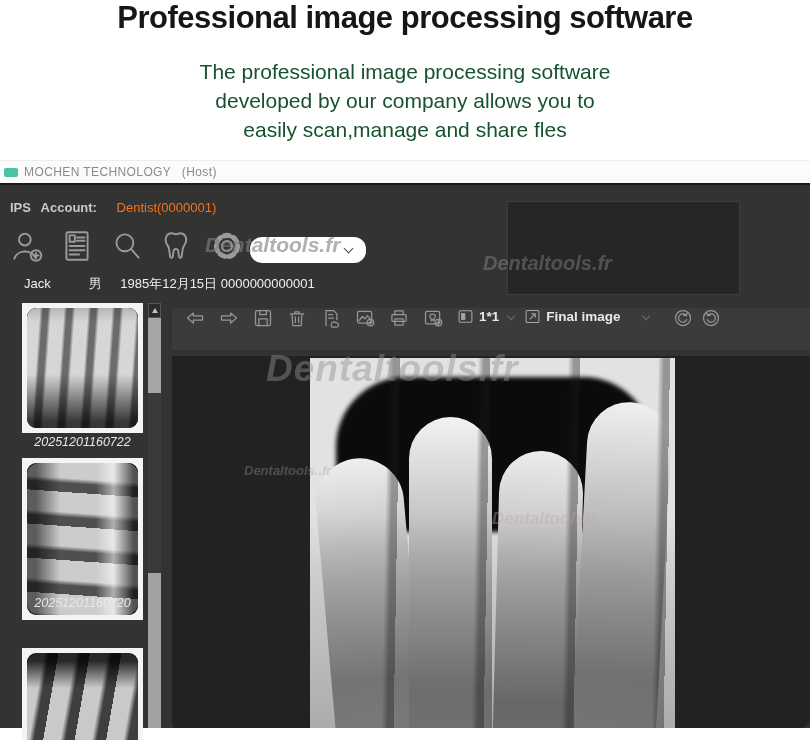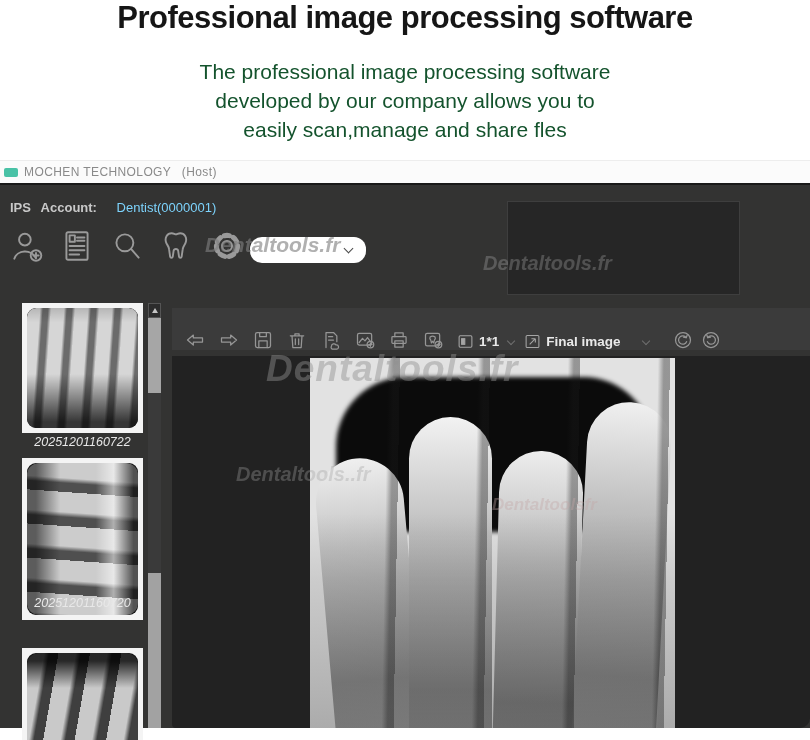--- a/index.html
+++ b/index.html
@@ -17,21 +17,21 @@
   .titlebar { position:absolute; top:160px; left:0; width:810px; height:23px;
     background:#fbfbfb; border-top:1px solid #ededed; display:flex; align-items:center; }
   .app-logo { width:14px; height:9px; background:#49c2a6; border-radius:2px; margin:0 6px 0 4px; }
   .titlebar-text { font-size:12px; color:#8a8a8a; letter-spacing:0.4px; }
   .titlebar-text .mode { margin-left:7px; }
 
   .win-body { position:absolute; top:183px; left:0; width:810px; height:545px;
     background:#333332; border-top:2px solid #191919; overflow:hidden; }
 
   .account-row { position:absolute; left:10px; top:15px; font-size:13px; color:#c9c9c9; }
-  .account-row .acct-val { color:#7dd3fc; margin-left:10px; }
+  .account-row .acct-val { color:#f97316; margin-left:10px; }
   .account-row .lbl { margin-right:6px;font-weight:bold; }
 
   .hdr-icons { position:absolute; left:8px; top:42px; display:flex; align-items:center; }
   .hdr-icon { width:38px; height:38px; margin-right:12px; display:flex; align-items:center; justify-content:center; cursor:pointer; }
   .hdr-icon svg { stroke:#9a9a9a; fill:none; stroke-width:1.8; stroke-linecap:round; stroke-linejoin:round; }
 
   .hdr-dropdown { position:absolute; left:250px; top:52px; width:116px; height:26px;
     background:#ffffff; border-radius:12px; display:flex; align-items:center; justify-content:flex-end; cursor:pointer; }
   .chev { width:7px; height:7px; border-right:1.8px solid #4a4a4a; border-bottom:1.8px solid #4a4a4a;
     transform:rotate(45deg); margin:-3px 14px 0 0; }
@@ -75,21 +75,21 @@
   .scrollbar { position:absolute; left:148px; top:303px; width:13px; height:425px; background:#4a4a4a; }
   .sb-btn { position:absolute; top:0; left:0; width:13px; height:15px; background:#2c2c2c; border:1px solid #555;
     display:flex; align-items:center; justify-content:center; cursor:pointer; }
   .sb-btn .tri { width:0; height:0; border-left:3.5px solid transparent; border-right:3.5px solid transparent; border-bottom:5px solid #c4c4c4; }
   .sb-light-a { position:absolute; top:15px; left:0; width:13px; height:75px; background:#a6a6a6; }
   .sb-dark { position:absolute; top:90px; left:0; width:13px; height:180px; background:#3a3a3a; cursor:pointer; }
   .sb-light-b { position:absolute; top:270px; left:0; width:13px; height:155px; background:#a2a2a2; }
 
   
   .toolbar { position:absolute; left:172px; top:308px; width:638px; height:42px; background:#3b3b3b;
-    display:flex; align-items:flex-end; padding-left:13px; }
+    display:flex; align-items:flex-start; padding-left:13px; }
   .tb-icon { width:20px; height:20px; margin-right:14px; flex:0 0 auto; cursor:pointer; }
   .tb-icon svg { stroke:#969696; fill:none; stroke-width:1.5; stroke-linecap:round; stroke-linejoin:round; }
   .tb-group { display:flex; align-items:center; cursor:pointer; margin-right:10px; }
   .tb-group svg { stroke:#a5a5a5; fill:none; stroke-width:1.5; }
   .tb-group .gtext { font-size:13.5px; font-weight:700; color:#e9e9e9; margin-left:5px; }
   .tb-chev { width:6px; height:6px; border-right:1.6px solid #6f6f6f; border-bottom:1.6px solid #6f6f6f;
     transform:rotate(45deg); margin:-2px 0 0 9px; }
   .tb-circle { margin-left:14px; margin-right:8px; }
 
   
@@ -109,22 +109,22 @@
     background:linear-gradient(180deg,#f0f0f0,#c0c0c0 30%,#888888 78%,#9a9a9a); }
   .xray-streaks { position:absolute; inset:0;
     background:linear-gradient(180deg, transparent 0 42%, rgba(40,40,40,0.12) 60%, rgba(30,30,30,0.28) 100%),
       repeating-linear-gradient(91deg, transparent 0 78px, rgba(25,25,25,0.38) 84px 90px); }
 
   
   .wm { position:absolute; font-style:italic; font-weight:700; pointer-events:none; z-index:60; white-space:nowrap; }
   .wm-dropdown { left:205px; top:233px; font-size:21px; color:rgba(128,128,128,0.62); }
   .wm-panel { left:483px; top:252px; font-size:20px; color:rgba(255,255,255,0.20); }
   .wm-big { left:266px; top:348px; font-size:37px; color:rgba(145,145,145,0.45); letter-spacing:1px; }
-  .wm-left { left:236px; top:463px; font-size:20px; color:rgba(160,160,160,0.35); }
-  .wm-center { left:492px; top:495px; font-size:17px; color:rgba(195,165,165,0.38); }
+  .wm-left { left:244px; top:463px; font-size:13px; color:rgba(160,160,160,0.35); }
+  .wm-center { left:492px; top:509px; font-size:17px; color:rgba(195,165,165,0.38); }
 </style>
 </head>
 <body>
 
 <div class="stage">
 
   <div class="hero-title">Professional image processing software</div>
   <div class="hero-sub">
     <div>The professional image processing software</div>
     <div>developed by our company allows you to</div>
@@ -179,20 +179,26 @@
           <circle cx="17" cy="17" r="9.5" stroke-width="4.5" stroke-dasharray="4.6 3.8"></circle>
           <circle cx="17" cy="17" r="4.5"></circle>
         </svg>
       </div>
     </div>
 
     <div class="hdr-dropdown">
       <div class="chev"></div>
     </div>
 
+    <div class="patient-row">
+      <span class="p-name">Jack</span>
+      <span class="p-gender">男</span>
+      <span class="p-birth">1985年12月15日</span>
+      <span>0000000000001</span>
+    </div>
 
     <div class="dark-panel"></div>
   </div>
 
   <div class="thumb thumb1">
     <div class="thumb-inner">
         <div class="teeth-front"></div>
       </div>
   </div>
   <div class="thumb-label tl1">20251201160722</div>

